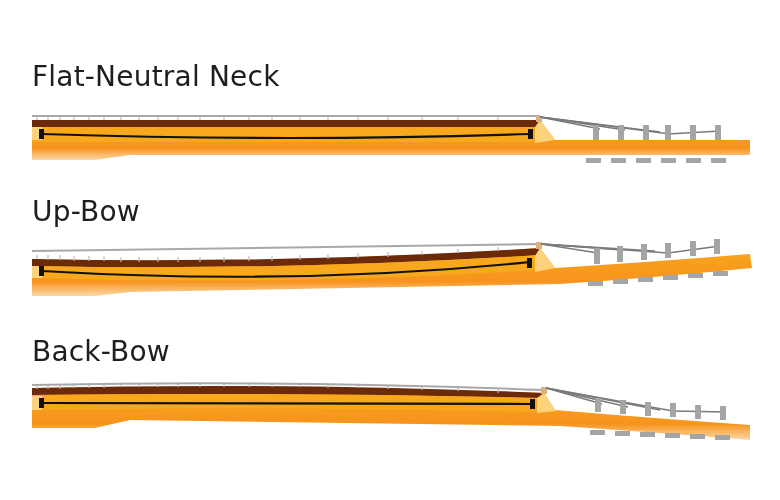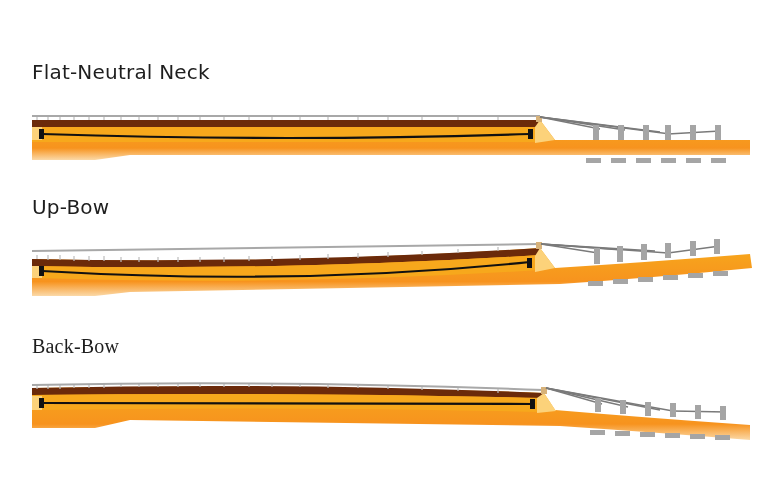--- a/index.html
+++ b/index.html
@@ -1,19 +1,19 @@
 <!DOCTYPE html>
 <html><head>
 <meta charset="utf-8">
 <style>
   html, body { margin: 0; padding: 0; background: #ffffff; }
   body { width: 780px; height: 500px; position: relative; overflow: hidden;
          font-family: "DejaVu Sans", "Liberation Sans", sans-serif; }
   .panel { position: absolute; left: 0; width: 780px; }
-  .title { position: absolute; left: 32px; font-size: 20px; color: #1e1e1e;
+  .title { position: absolute; left: 32px; font-size: 28px; color: #1e1e1e;
            font-weight: normal; letter-spacing: 0.2px; white-space: nowrap; }
   svg.neck { position: absolute; left: 0; }
 </style>
 </head>
 <body>
 
 <div class="panel" style="top:0;">
   <div class="title" style="top:60px;">Flat-Neutral Neck</div>
   <svg class="neck" width="780" height="180" style="top:100px;" viewBox="0 100 780 180">
     <defs>
@@ -154,21 +154,21 @@
         <rect x="613" y="279" width="15" height="5"></rect>
       <rect x="638" y="277" width="15" height="5"></rect>
         <rect x="663" y="275" width="15" height="5"></rect>
       <rect x="688" y="273" width="15" height="5"></rect>
         <rect x="713" y="271" width="15" height="5"></rect>
     </g>
   </svg>
 </div>
 
 <div class="panel" style="top:0;">
-  <div class="title" style="top:335px;font-family:Liberation Serif, serif;">Back-Bow</div>
+  <div class="title" style="top:335px;">Back-Bow</div>
   <svg class="neck" width="780" height="100" style="top:370px;" viewBox="0 370 780 100">
     <defs>
       <linearGradient id="g3" x1="0" y1="0" x2="0" y2="1">
         <stop offset="0" stop-color="#f7a81c"></stop>
         <stop offset="0.7" stop-color="#f7931e"></stop>
         <stop offset="1" stop-color="#fbd9a8"></stop>
       </linearGradient>
     </defs>
     <path d="M32 388 Q290 384 544 393 L555 410 Q650 418 750 425 L750 440 Q650 432 560 426 L130 420 L95 428 L32 428 Z" fill="url(#g3)"></path>
     <path d="M32 388 Q290 382 544 393 L544 398 Q290 392 32 395 Z" fill="#6b2a0a"></path>

